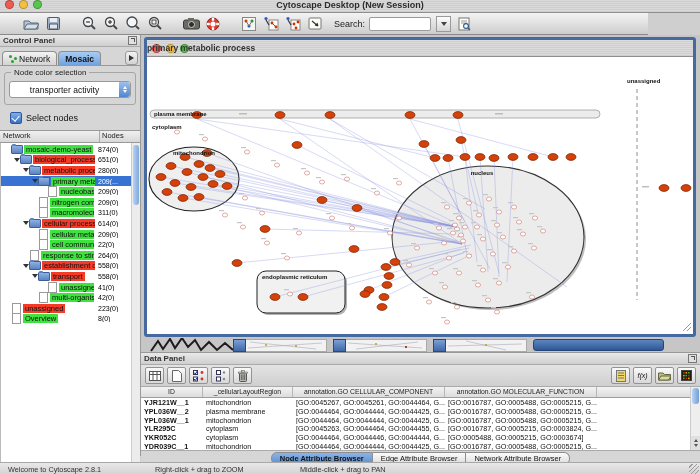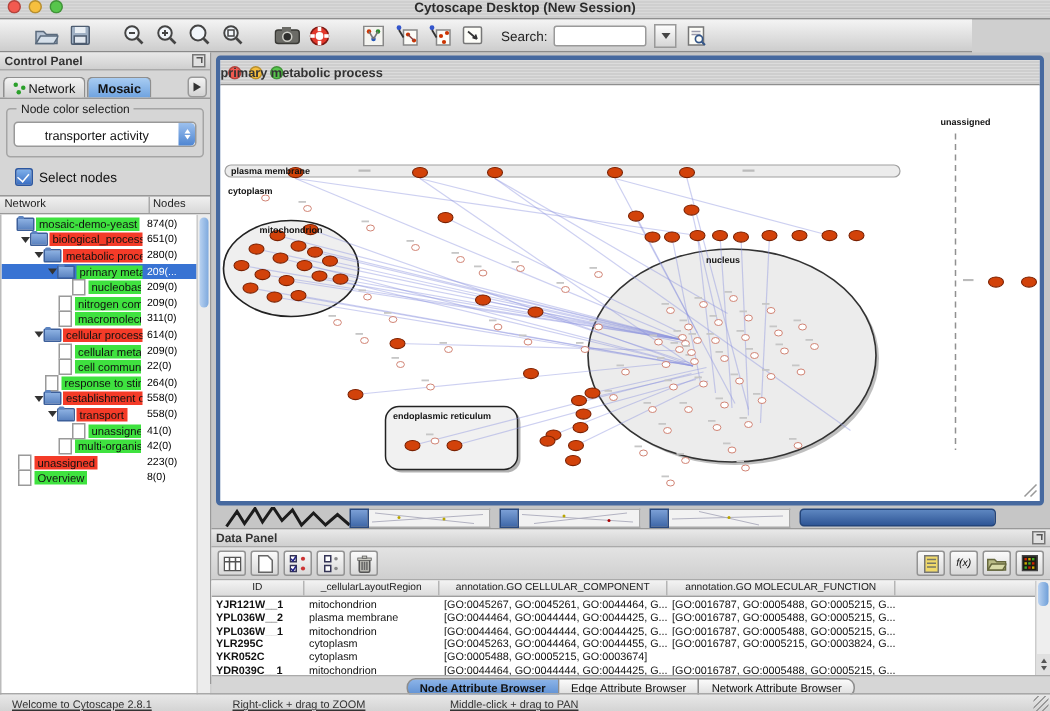--- a/index.html
+++ b/index.html
@@ -111,21 +111,21 @@
   #dp-scroll .arrows{position:absolute;bottom:0;left:0;width:9px;height:14px;background:#e0e0e0;display:flex;flex-direction:column;align-items:center;justify-content:center;gap:2px;}
   #dp-tabs{height:14px;display:flex;align-items:center;justify-content:center;}
   .seg{height:11px;display:flex;align-items:center;padding:0 8px;font-size:7.5px;border:1px solid #8d8d8d;border-left:none;background:linear-gradient(180deg,#fbfbfb,#dcdcdc);}
   .seg:first-child{border-left:1px solid #8d8d8d;border-radius:6px 0 0 6px;}
   .seg:last-child{border-radius:0 6px 6px 0;}
   .seg.active{background:linear-gradient(180deg,#8cb4e8,#5c8ed2);font-weight:bold;}
 
   
   #status-bar{position:absolute;left:0;top:462px;width:700px;height:12px;background:linear-gradient(180deg,#e8e8e8,#d2d2d2);
     border-top:1px solid #a8a8a8;font-size:7.3px;color:#333;}
-  #status-bar span{position:absolute;top:2px;text-decoration:underline;}
+  #status-bar span{position:absolute;top:2px;}
   #st0{left:8px;} #st1{left:155px;} #st2{left:300px;}
   #grip{position:absolute;right:1px;top:1px;width:10px;height:10px;
     background:repeating-linear-gradient(135deg,transparent 0 2px,#9a9a9a 2px 3px);}
 
   svg text{font-family:"Liberation Sans",sans-serif;}
 </style>
 </head>
 <body>
 
 <div id="app">
@@ -811,20 +811,21 @@
           <div class="drow">
             <div class="cw0 d0">YLR295C</div>
             <div class="cw1">cytoplasm</div>
             <div class="cw2">[GO:0045263, GO:0044464, GO:0044455, G...</div>
             <div class="cw3">[GO:0016787, GO:0005215, GO:0003824, G...</div>
             <div class="cw4"></div>
           </div>
           <div class="drow">
             <div class="cw0 d0">YKR052C</div>
             <div class="cw1">cytoplasm</div>
+            <div class="cw2">[GO:0044464, GO:0044446, GO:0044444, G...</div>
             <div class="cw3">[GO:0005488, GO:0005215, GO:0003674]</div>
             <div class="cw4"></div>
           </div>
           <div class="drow">
             <div class="cw0 d0">YDR039C__1</div>
             <div class="cw1">mitochondrion</div>
             <div class="cw2">[GO:0044464, GO:0044444, GO:0044425, G...</div>
             <div class="cw3">[GO:0016787, GO:0005488, GO:0005215, G...</div>
             <div class="cw4"></div>
           </div>

